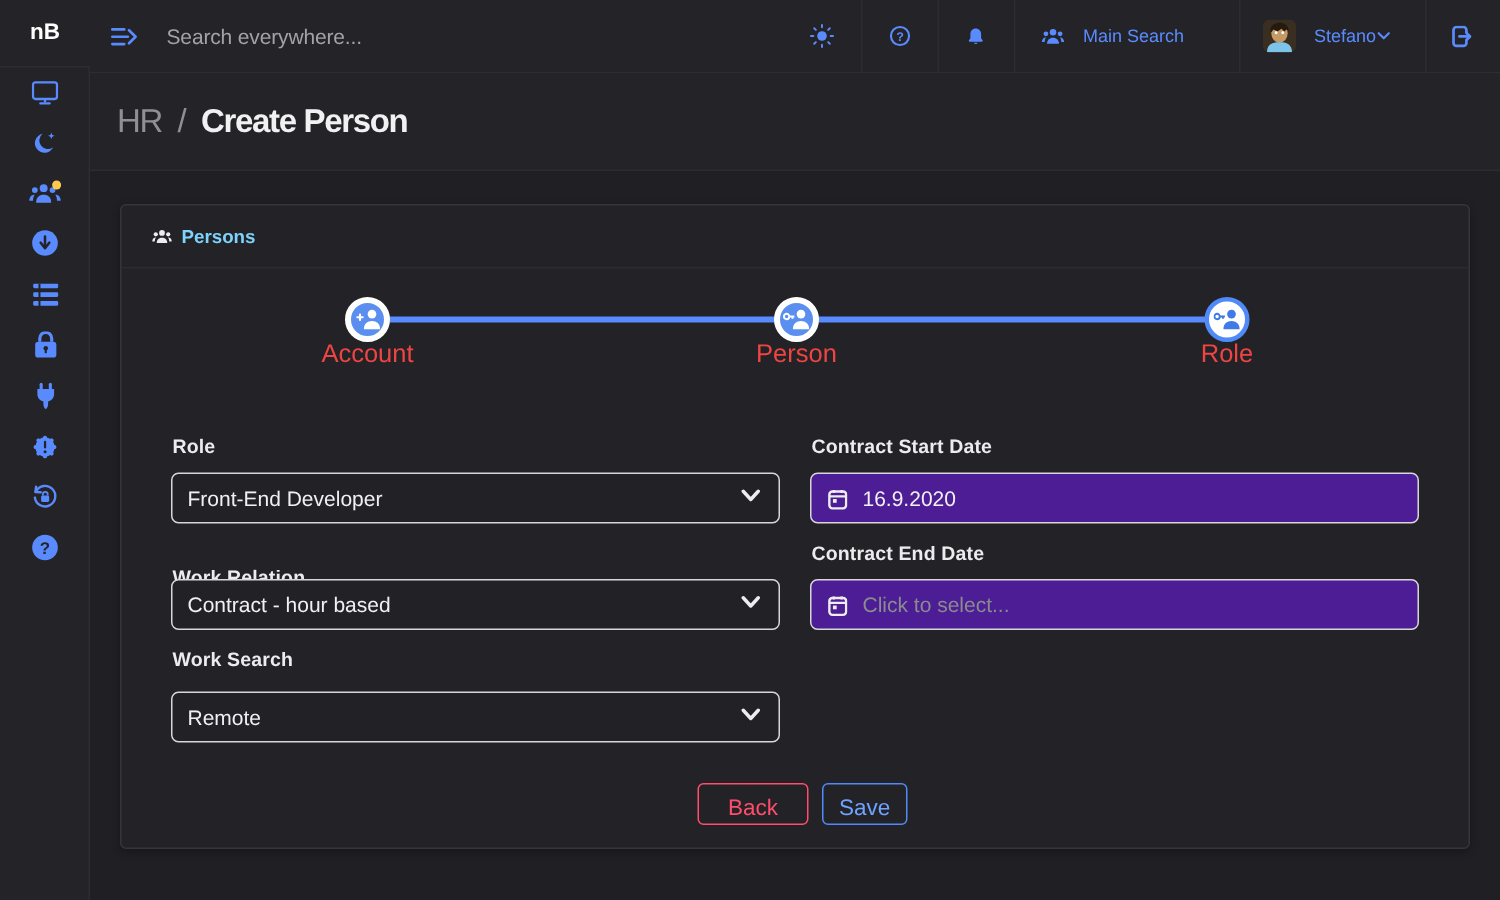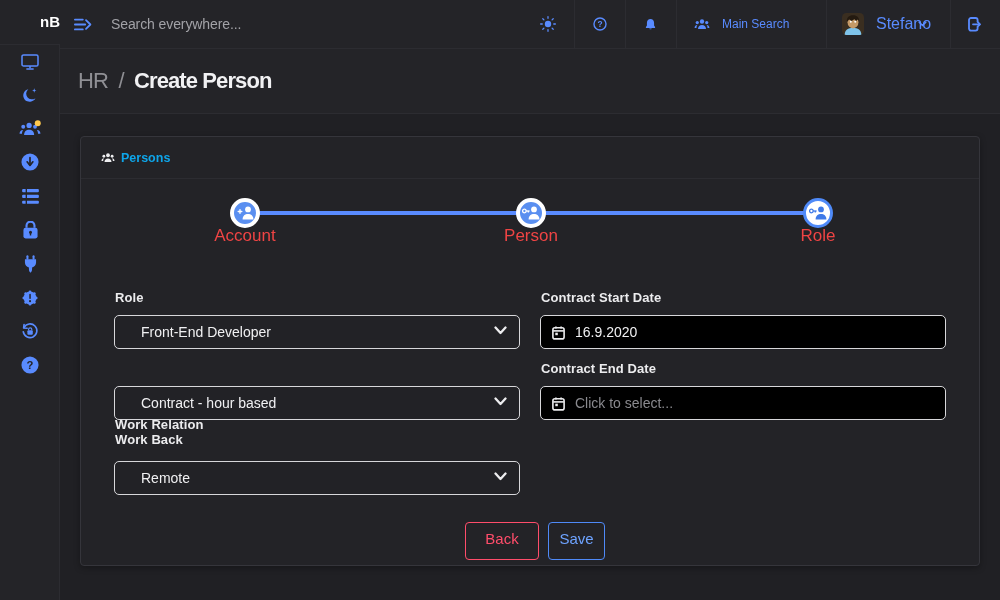--- a/index.html
+++ b/index.html
@@ -2,56 +2,56 @@
 <html><head>
 <meta charset="utf-8">
 <style>
   * { margin:0; padding:0; box-sizing:border-box; }
   html,body { width:1000px; height:600px; overflow:hidden; background:#202024;
     font-family:"Liberation Sans", sans-serif; }
   .abs { position:absolute; }
   
   #sidebar { left:0; top:0; width:60px; height:600px; background:#242428; border-right:1px solid #2c2c31; }
   #logo { left:0; top:0; width:60px; height:45px; background:#242428; color:#fff;
-    font-weight:bold; font-size:15px; line-height:44px; text-align:right;
+    font-weight:bold; font-size:15px; line-height:44px; text-align:center;
     border-bottom:1px solid #2c2c31; }
   #topbar { left:60px; top:0; width:940px; height:49px; background:#242428; border-bottom:1px solid #2c2c31; }
   #crumbbar { left:60px; top:49px; width:940px; height:65px; background:#242428; border-bottom:1px solid #2c2c31; }
   #content { left:60px; top:114px; width:940px; height:486px; background:#202024; }
   
   .tb-ico { position:absolute; top:0; height:48px; display:flex; align-items:center; justify-content:center; }
   .tdiv { position:absolute; top:0; width:1px; height:48px; background:#2c2c31; }
   #search { position:absolute; left:111px; top:0; height:48px; line-height:48px; color:#a2a2a7; font-size:14px; letter-spacing:-0.1px; }
   #mainacct { position:absolute; left:722px; top:0; height:48px; line-height:48px; color:#598bff; font-size:12px; }
-  #stefano { position:absolute; left:876px; top:0; height:48px; line-height:48px; color:#598bff; font-size:16px; }
+  #stefano { position:absolute; left:876px; top:0; height:48px; line-height:48px; color:#598bff; font-size:12px; }
   
   #crumb { position:absolute; left:78px; top:68px; font-size:22px; letter-spacing:-0.9px; color:#8f8f94; }
   #crumb b { color:#f1f1f3; font-weight:700; }
   
   #card { left:80px; top:136px; width:900px; height:430px; background:#232327;
     border:1px solid #35353b; border-radius:4px; box-shadow:0 2px 6px rgba(0,0,0,.3); }
   #cardhdr { position:absolute; left:0; top:0; width:898px; height:42px; border-bottom:1px solid #2c2c31;
-    display:flex; align-items:center; padding-left:20px; color:#0ea5e9; font-size:12.5px; font-weight:700; }
+    display:flex; align-items:center; padding-left:20px; color:#7dd3fc; font-size:12.5px; font-weight:700; }
   
   .stepline { position:absolute; top:74px; height:4px; background:#598bff; border-radius:2px; }
   .stepcirc { position:absolute; width:30px; height:30px; border-radius:50%; top:61px; }
   .circ-done { background:#5a8ff0; border:4px solid #ffffff; }
   .circ-act  { background:#ffffff; border:3px solid #4f8af8; }
   .steplabel { position:absolute; top:89px; font-size:17px; color:#ef4444; text-align:center; width:160px; }
   
   .flabel { position:absolute; color:#ececee; font-size:13px; font-weight:700; letter-spacing:0.1px; }
   .fselect { position:absolute; width:406px; height:34px; background:#222226; border:1px solid #d7d7da;
-    border-radius:5px; color:#f0f0f2; font-size:14px; line-height:32px; padding-left:26px; }
+    border-radius:5px; color:#f0f0f2; font-size:14px; line-height:32px; padding-left:10px; }
   .fselect svg { position:absolute; right:12px; top:10px; }
-  .finput { position:absolute; width:406px; height:34px; background:#000000; border:1px solid #d7d7da;
+  .finput { position:absolute; width:406px; height:34px; background:#4c1d95; border:1px solid #d7d7da;
     border-radius:5px; color:#f0f0f2; font-size:14px; line-height:32px; padding-left:34px; }
   .finput svg.cal { position:absolute; left:11px; top:10px; }
   .placeholder { color:#8a8a8f; }
   
-  .btn { position:absolute; top:385px; height:38px; border-radius:4px; background:transparent;
+  .btn { position:absolute; top:385px; height:28px; border-radius:4px; background:transparent;
     font-size:15px; text-align:center; line-height:31px; }
   #btnback { left:384px; width:74px; border:1px solid #ff4d6b; color:#ff4d6b; }
   #btnsave { left:467px; width:57px; border:1px solid #4f8af8; color:#6ea3ff; }
   
   .sico { position:absolute; left:0; width:60px; text-align:center; }
 </style>
 </head>
 <body>
 <div class="abs" id="content"></div>
 <div class="abs" id="sidebar"></div>
@@ -283,27 +283,27 @@
   <div class="steplabel" style="left:84px;">Account</div>
   <div class="steplabel" style="left:370px;text-align:center;">Person</div>
   <div class="steplabel" style="left:657px;">Role</div>
 
   <div class="flabel" style="left:34px; top:153px;">Role</div>
   <div class="fselect" style="left:33px; top:178px;">Front-End Developer
     <svg width="13" height="9" viewBox="0 0 13 9" fill="none" stroke="#ededef" stroke-width="2.3" stroke-linecap="round" stroke-linejoin="round">
         <path d="M1.5 1.5 L6.5 7 L11.5 1.5"></path>
       </svg>
   </div>
-  <div class="flabel" style="left:34px; top:240px;margin-top:40px;">Work Relation</div>
+  <div class="flabel" style="left:34px; top:240px;">Work Relation</div>
   <div class="fselect" style="left:33px; top:249px;">Contract - hour based
     <svg width="13" height="9" viewBox="0 0 13 9" fill="none" stroke="#ededef" stroke-width="2.3" stroke-linecap="round" stroke-linejoin="round">
         <path d="M1.5 1.5 L6.5 7 L11.5 1.5"></path>
       </svg>
   </div>
-  <div class="flabel" style="left:34px; top:295px;">Work Back</div>
+  <div class="flabel" style="left:34px; top:295px;">Work Search</div>
   <div class="fselect" style="left:33px; top:324px;">Remote
     <svg width="13" height="9" viewBox="0 0 13 9" fill="none" stroke="#ededef" stroke-width="2.3" stroke-linecap="round" stroke-linejoin="round">
         <path d="M1.5 1.5 L6.5 7 L11.5 1.5"></path>
       </svg>
   </div>
 
   <div class="flabel" style="left:460px; top:153px;">Contract Start Date</div>
   <div class="finput" style="left:459px; top:178px;">
     <svg class="cal" width="13" height="14" viewBox="0 0 13 14" fill="none" stroke="#ededef" stroke-width="1.6">
       <rect x="0.9" y="1.7" width="11.2" height="11.2" rx="2"></rect>

